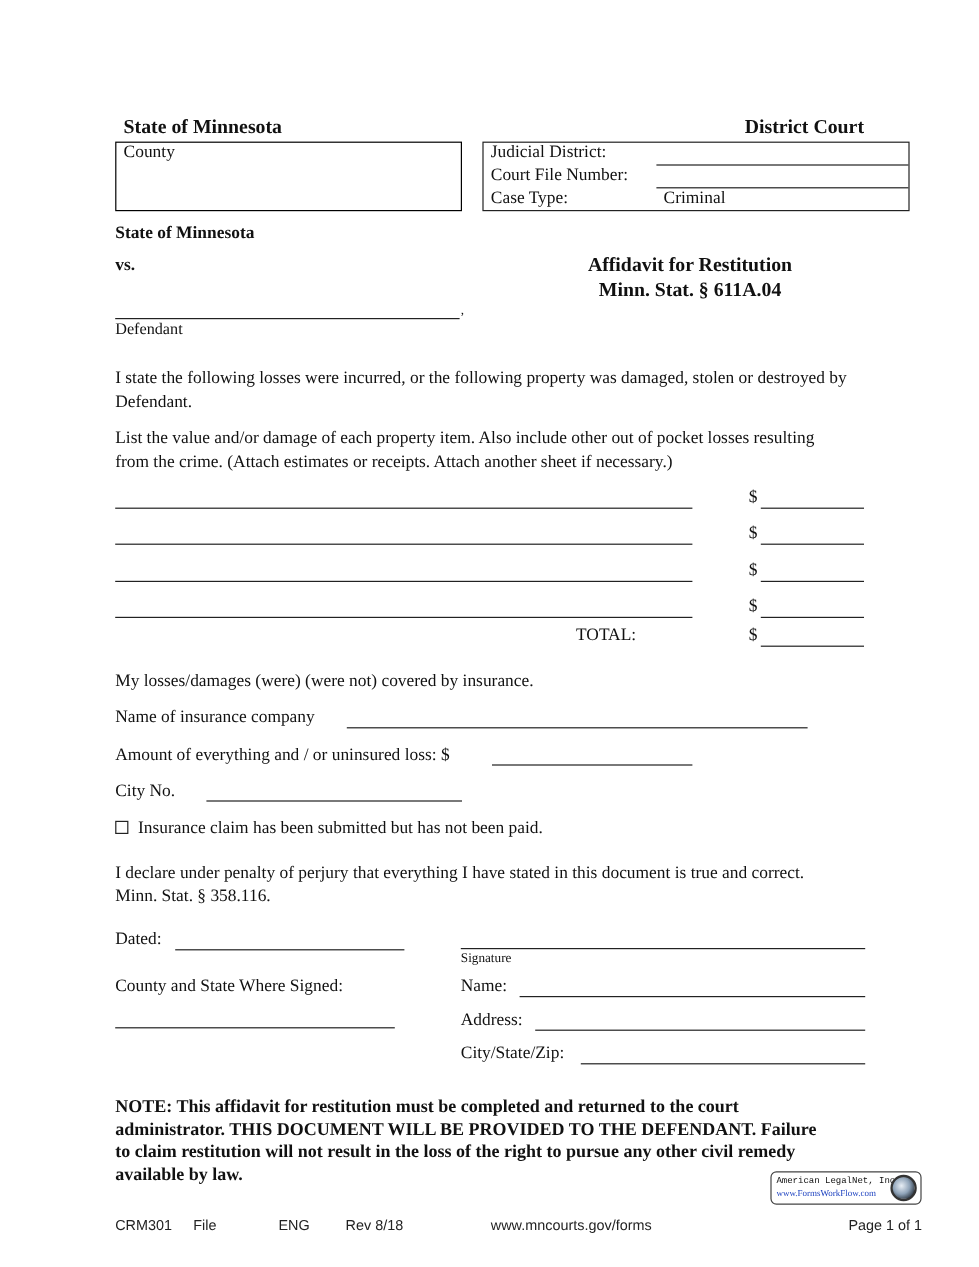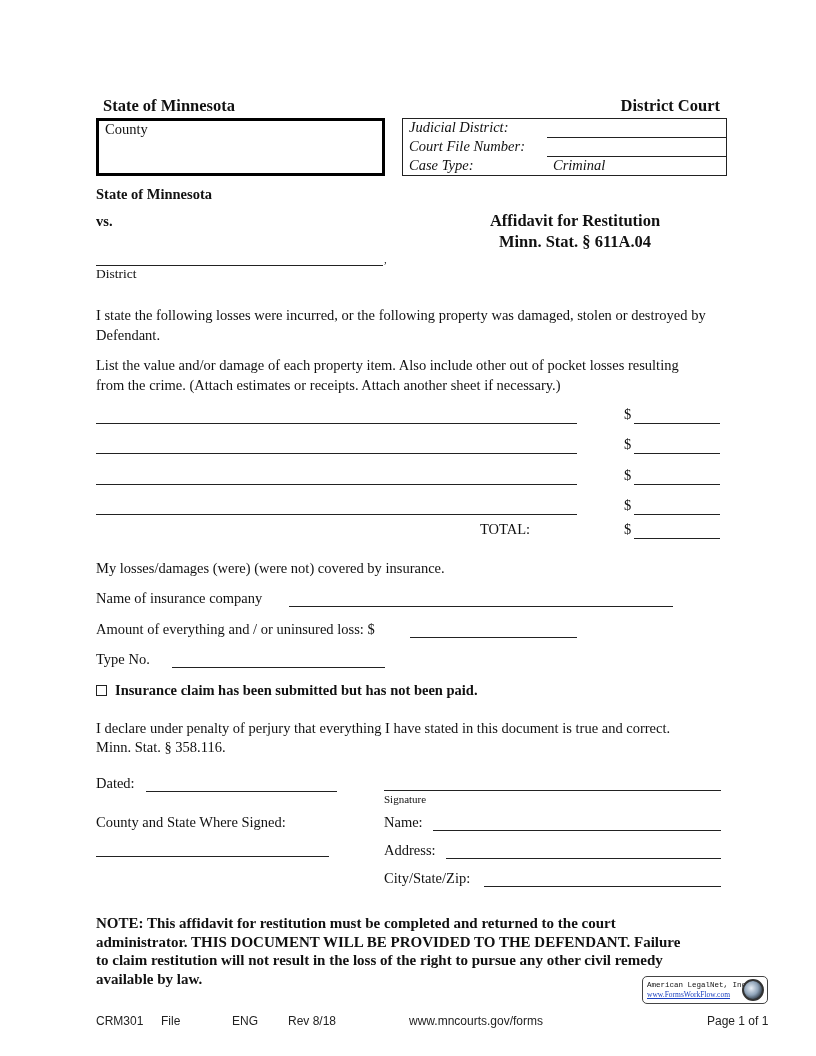--- a/index.html
+++ b/index.html
@@ -3,33 +3,33 @@
   <meta charset="utf-8">
   <style>
     * { box-sizing: border-box; margin: 0; padding: 0; }
     html, body { width: 816px; height: 1056px; background: #ffffff; }
     body { position: relative; font-family: "Liberation Serif", serif; color: #111; font-size: 14.5px; overflow: hidden; }
     .abs { position: absolute; }
     .bold { font-weight: bold; }
     .line { position: absolute; border-bottom: 1px solid #222; height: 0; }
     .hdr-left { left: 103px; top: 96px; font-size: 16.5px; font-weight: bold; }
     .hdr-right { right: 96px; top: 96px; font-size: 16.5px; font-weight: bold; }
-    .county-box { left: 96px; top: 118px; width: 289px; height: 58px; border: 3px solid #000000; }
+    .county-box { left: 96px; top: 118px; width: 289px; height: 58px; border: 1px solid #000000; }
     .county-label { position: absolute; left: 6px; top: 0px; font-size: 14.5px; }
-    .case-box { left: 402px; top: 118px; width: 325px; height: 58px; border: 1px solid #222; font-style: italic; }
+    .case-box { left: 402px; top: 118px; width: 356px; height: 58px; border: 1px solid #222; }
     .case-row { position: absolute; left: 6px; font-size: 14.5px; }
     .case-val { position: absolute; left: 150px; font-size: 14.5px; }
     .case-line { position: absolute; left: 144px; right: 0; border-bottom: 1px solid #222; }
     .title-block { left: 430px; top: 210px; width: 290px; text-align: center; font-weight: bold; font-size: 16.5px; line-height: 21px; }
     .para { left: 96px; width: 610px; line-height: 20px; font-size: 14.5px; }
     .dollar { position: absolute; font-size: 14.5px; }
     .note { left: 96px; top: 914px; width: 600px; font-weight: bold; font-size: 15px; line-height: 18.5px; }
     .logo { left: 642px; top: 976px; width: 126px; height: 28px; border: 1px solid #444; border-radius: 5px; background: #fff; }
     .logo-line1 { position: absolute; left: 4px; top: 4px; font-size: 7.5px; font-family: Liberation Mono, monospace; color: #111; }
-    .logo-line2 { position: absolute; left: 4px; top: 13px; font-size: 7.5px; font-family: "Liberation Serif", serif; color: #1a3fbf; text-decoration: underline; }
+    .logo-line2 { position: absolute; left: 4px; top: 13px; font-size: 7.5px; font-family: "Liberation Serif", serif; color: #1a3fbf; }
     .logo-globe { position: absolute; right: 3px; top: 2px; width: 22px; height: 22px; border-radius: 50%; background: radial-gradient(circle at 40% 40%, #e8eef5 0%, #8fa3b8 45%, #2b3540 80%); border: 2px solid #333; }
     .footer { top: 1014px; font-family: "Liberation Sans", sans-serif; font-size: 12px; color: #222; }
     .checkbox { display: inline-block; width: 11px; height: 11px; border: 1px solid #222; vertical-align: -1px; margin-right: 8px; }
   </style>
 </head>
 <body>
 
 <div class="abs hdr-left">State of Minnesota</div>
 <div class="abs hdr-right">District Court</div>
 
@@ -43,21 +43,21 @@
   <span class="case-row" style="top:19px;">Court File Number:</span>
   <div class="case-line" style="top:37px;"></div>
   <span class="case-row" style="top:38px;">Case Type:</span>
   <span class="case-val" style="top:38px;">Criminal</span>
 </div>
 
 <div class="abs bold" style="left:96px; top:186px; font-size:14.5px;">State of Minnesota</div>
 <div class="abs" style="left:96px; top:213px;font-weight:bold;">vs.</div>
 <div class="line" style="left:96px; top:265px; width:287px;"></div>
 <div class="abs" style="left:384px; top:253px; font-size:11px;">,</div>
-<div class="abs" style="left:96px; top:266px; font-size:13.5px;">District</div>
+<div class="abs" style="left:96px; top:266px; font-size:13.5px;">Defendant</div>
 
 <div class="abs title-block">
   <div>Affidavit for Restitution</div>
   <div>Minn. Stat. § 611A.04</div>
 </div>
 
 <div class="abs para" style="top:305px;">I state the following losses were incurred, or the following property was damaged, stolen or destroyed by Defendant.</div>
 <div class="abs para" style="top:355px;">List the value and/or damage of each property item.  Also include other out of pocket losses resulting from the crime.  (Attach estimates or receipts.  Attach another sheet if necessary.)</div>
 
 <div>
@@ -83,24 +83,24 @@
 </div>
 
 <div class="abs" style="left:96px; top:560px;">My losses/damages (were) (were not) covered by insurance.</div>
 
 <div class="abs" style="left:96px; top:590px;">Name of insurance company</div>
 <div class="line" style="left:289px; top:606px; width:384px;"></div>
 
 <div class="abs" style="left:96px; top:621px;">Amount of everything and / or uninsured loss:  $</div>
 <div class="line" style="left:410px; top:637px; width:167px;"></div>
 
-<div class="abs" style="left:96px; top:651px;">Type No.</div>
+<div class="abs" style="left:96px; top:651px;">City No.</div>
 <div class="line" style="left:172px; top:667px; width:213px;"></div>
 
-<div class="abs" style="left:96px; top:682px;font-weight:bold;">
+<div class="abs" style="left:96px; top:682px;">
   <span class="checkbox"></span><span>Insurance claim has been submitted but has not been paid.</span>
 </div>
 
 <div class="abs para" style="top:719px; width:600px; line-height:18.5px;">I declare under penalty of perjury that everything I have stated in this document is true and correct.  Minn. Stat. § 358.116.</div>
 
 <div class="abs" style="left:96px; top:775px;text-align:center;">Dated:</div>
 <div class="line" style="left:146px; top:791px; width:191px;"></div>
 
 <div class="line" style="left:384px; top:790px; width:337px;"></div>
 <div class="abs" style="left:384px; top:793px; font-size:11px;text-align:center;">Signature</div>

